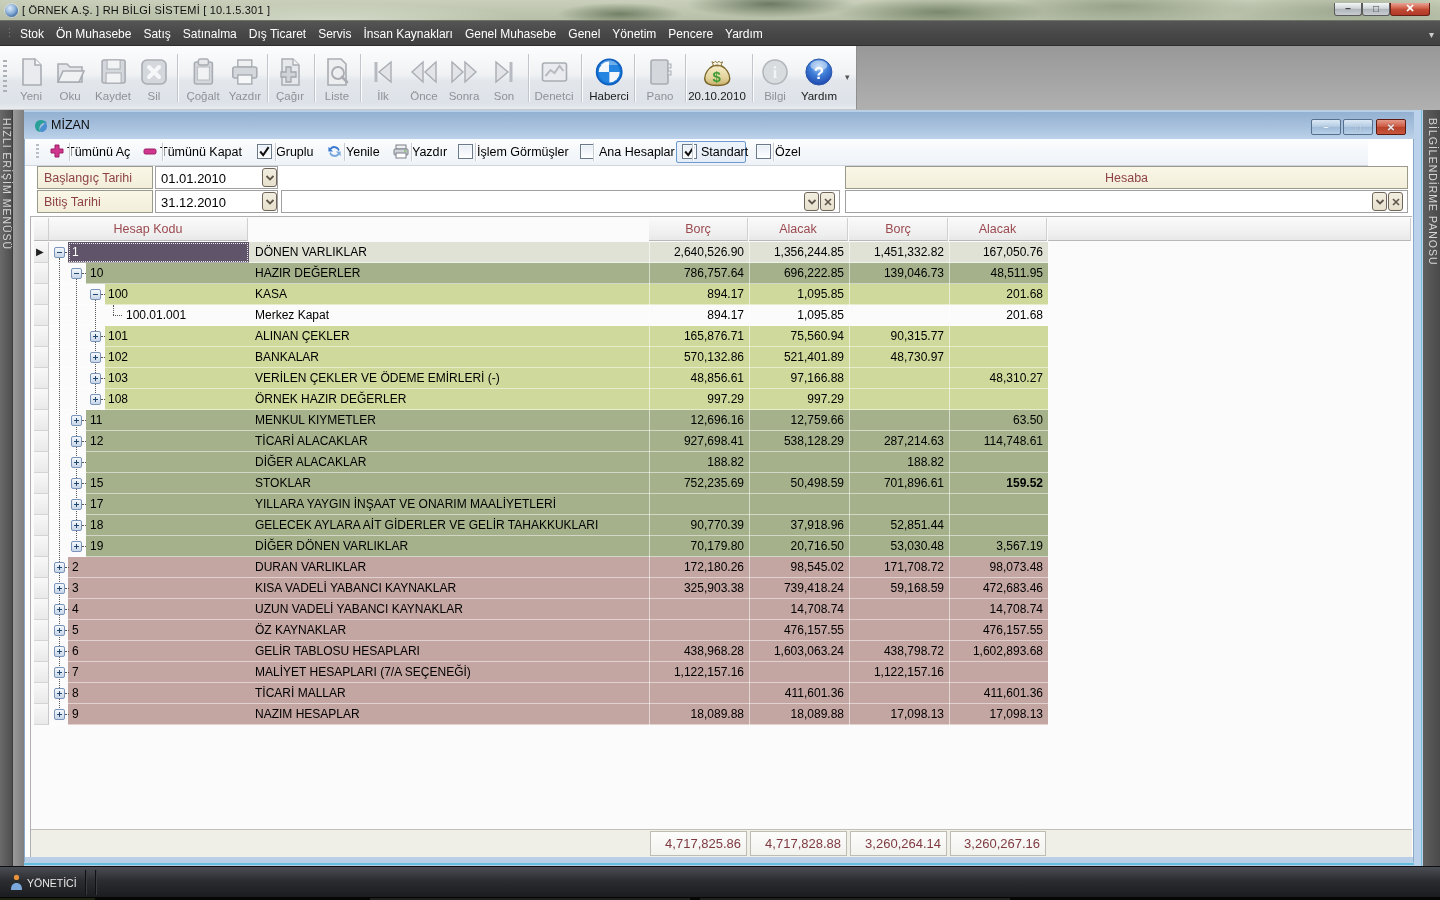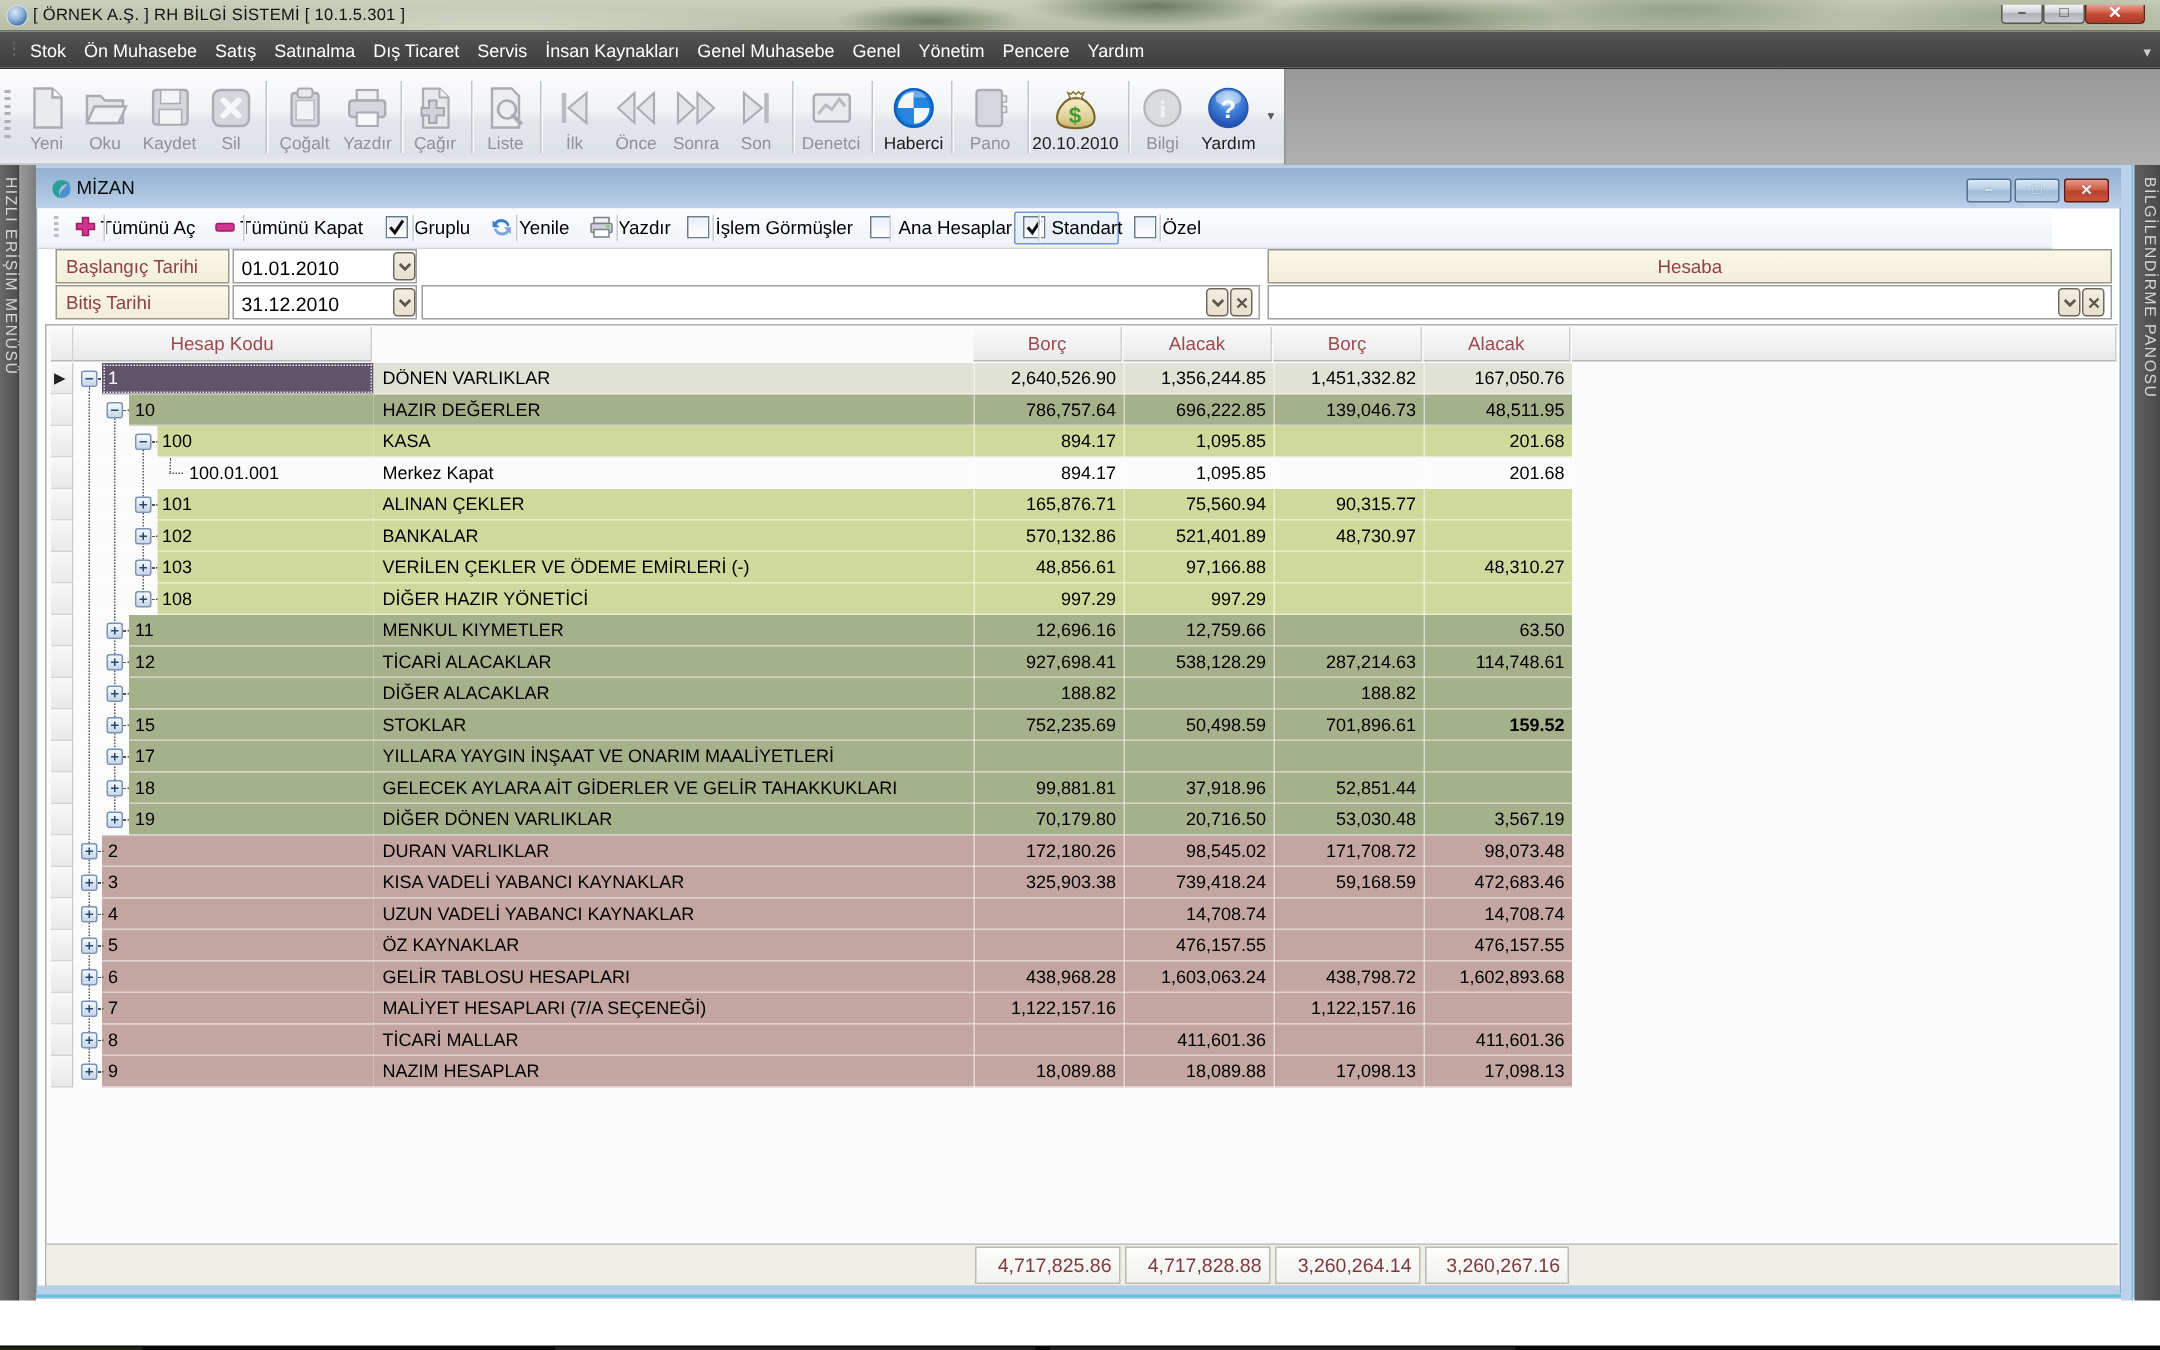--- a/index.html
+++ b/index.html
@@ -510,21 +510,21 @@
     <div class="vsep" style="left:749px;top:368px;height:21px"></div>
     <div class="vsep" style="left:849px;top:368px;height:21px"></div>
     <div class="vsep" style="left:949px;top:368px;height:21px"></div>
     <div class="vsep" style="left:1048px;top:368px;height:21px"></div>
     <div class="hsep" style="left:49px;top:388px;width:999px"></div>
     <div class="ind" style="top:389px"></div>
     <div class="cell" style="left:49px;top:389px;width:200px;background:#fbfbfb"></div>
     <div class="cell" style="left:105px;top:389px;width:144px;background:#cfd99b"></div>
     <div class="ct" style="left:108px;top:392px;">108</div>
     <div class="cell" style="left:249px;top:389px;width:799px;background:#cfd99b"></div>
-    <div class="ct" style="left:255px;top:392px;">DİĞER HAZIR YÖNETİCİ</div>
+    <div class="ct" style="left:255px;top:392px;">ÖRNEK HAZIR DEĞERLER</div>
     <div class="num" style="left:649px;top:392px;width:95px;">997.29</div>
     <div class="num" style="left:749px;top:392px;width:95px;">997.29</div>
     <div class="vsep" style="left:649px;top:389px;height:21px"></div>
     <div class="vsep" style="left:749px;top:389px;height:21px"></div>
     <div class="vsep" style="left:849px;top:389px;height:21px"></div>
     <div class="vsep" style="left:949px;top:389px;height:21px"></div>
     <div class="vsep" style="left:1048px;top:389px;height:21px"></div>
     <div class="hsep" style="left:49px;top:409px;width:999px"></div>
     <div class="ind" style="top:410px"></div>
     <div class="cell" style="left:49px;top:410px;width:200px;background:#fbfbfb"></div>
@@ -598,21 +598,21 @@
     <div class="vsep" style="left:849px;top:494px;height:21px"></div>
     <div class="vsep" style="left:949px;top:494px;height:21px"></div>
     <div class="vsep" style="left:1048px;top:494px;height:21px"></div>
     <div class="hsep" style="left:49px;top:514px;width:999px"></div>
     <div class="ind" style="top:515px"></div>
     <div class="cell" style="left:49px;top:515px;width:200px;background:#fbfbfb"></div>
     <div class="cell" style="left:86px;top:515px;width:163px;background:#a5b18a"></div>
     <div class="ct" style="left:90px;top:518px;">18</div>
     <div class="cell" style="left:249px;top:515px;width:799px;background:#a5b18a"></div>
     <div class="ct" style="left:255px;top:518px;">GELECEK AYLARA AİT GİDERLER VE GELİR TAHAKKUKLARI</div>
-    <div class="num" style="left:649px;top:518px;width:95px;">99,881.81</div>
+    <div class="num" style="left:649px;top:518px;width:95px;">90,770.39</div>
     <div class="num" style="left:749px;top:518px;width:95px;">37,918.96</div>
     <div class="num" style="left:849px;top:518px;width:95px;">52,851.44</div>
     <div class="vsep" style="left:649px;top:515px;height:21px"></div>
     <div class="vsep" style="left:749px;top:515px;height:21px"></div>
     <div class="vsep" style="left:849px;top:515px;height:21px"></div>
     <div class="vsep" style="left:949px;top:515px;height:21px"></div>
     <div class="vsep" style="left:1048px;top:515px;height:21px"></div>
     <div class="hsep" style="left:49px;top:535px;width:999px"></div>
     <div class="ind" style="top:536px"></div>
     <div class="cell" style="left:49px;top:536px;width:200px;background:#fbfbfb"></div>
@@ -861,19 +861,28 @@
     <div class="twisty" style="left:54px;top:709px">
       <div class="mline"></div>
       <div class="pline"></div>
     </div>
   <div class="abs" id="gfoot"></div>
   <div class="fcell" style="left:650px;width:97px">4,717,825.86</div>
     <div class="fcell" style="left:750px;width:97px">4,717,828.88</div>
     <div class="fcell" style="left:850px;width:97px">3,260,264.14</div>
     <div class="fcell" style="left:950px;width:96px">3,260,267.16</div>
 
+  <div class="abs" id="status">
+    <svg id="sico" width="13" height="16" viewBox="0 0 13 16">
+        <circle cx="6.5" cy="3.4" r="2.6" fill="#e8923a"></circle>
+        <path d="M1 16c0-5 2-7 5.5-7S12 11 12 16z" fill="#7aa8dd"></path>
+      </svg>
+    <div id="stext">YÖNETİCİ</div>
+    <div class="ssep" style="left:85px"></div>
+    <div class="ssep" style="left:95px"></div>
+  </div>
   <div class="abs" style="left:25px;top:857px;width:1388px;height:5px;background:#b9cee7"></div>
   <div class="abs" style="left:24px;top:863px;width:1390px;height:2px;background:#62c0dc"></div>
   <div class="abs" id="tasksliver"></div>
   <div class="tseg" style="left:0;width:95px;background:#1c2410"></div>
   <div class="tseg" style="left:370px;width:320px"></div>
   <div class="tseg" style="left:700px;width:310px"></div>
 </div>
 
 </body></html>

